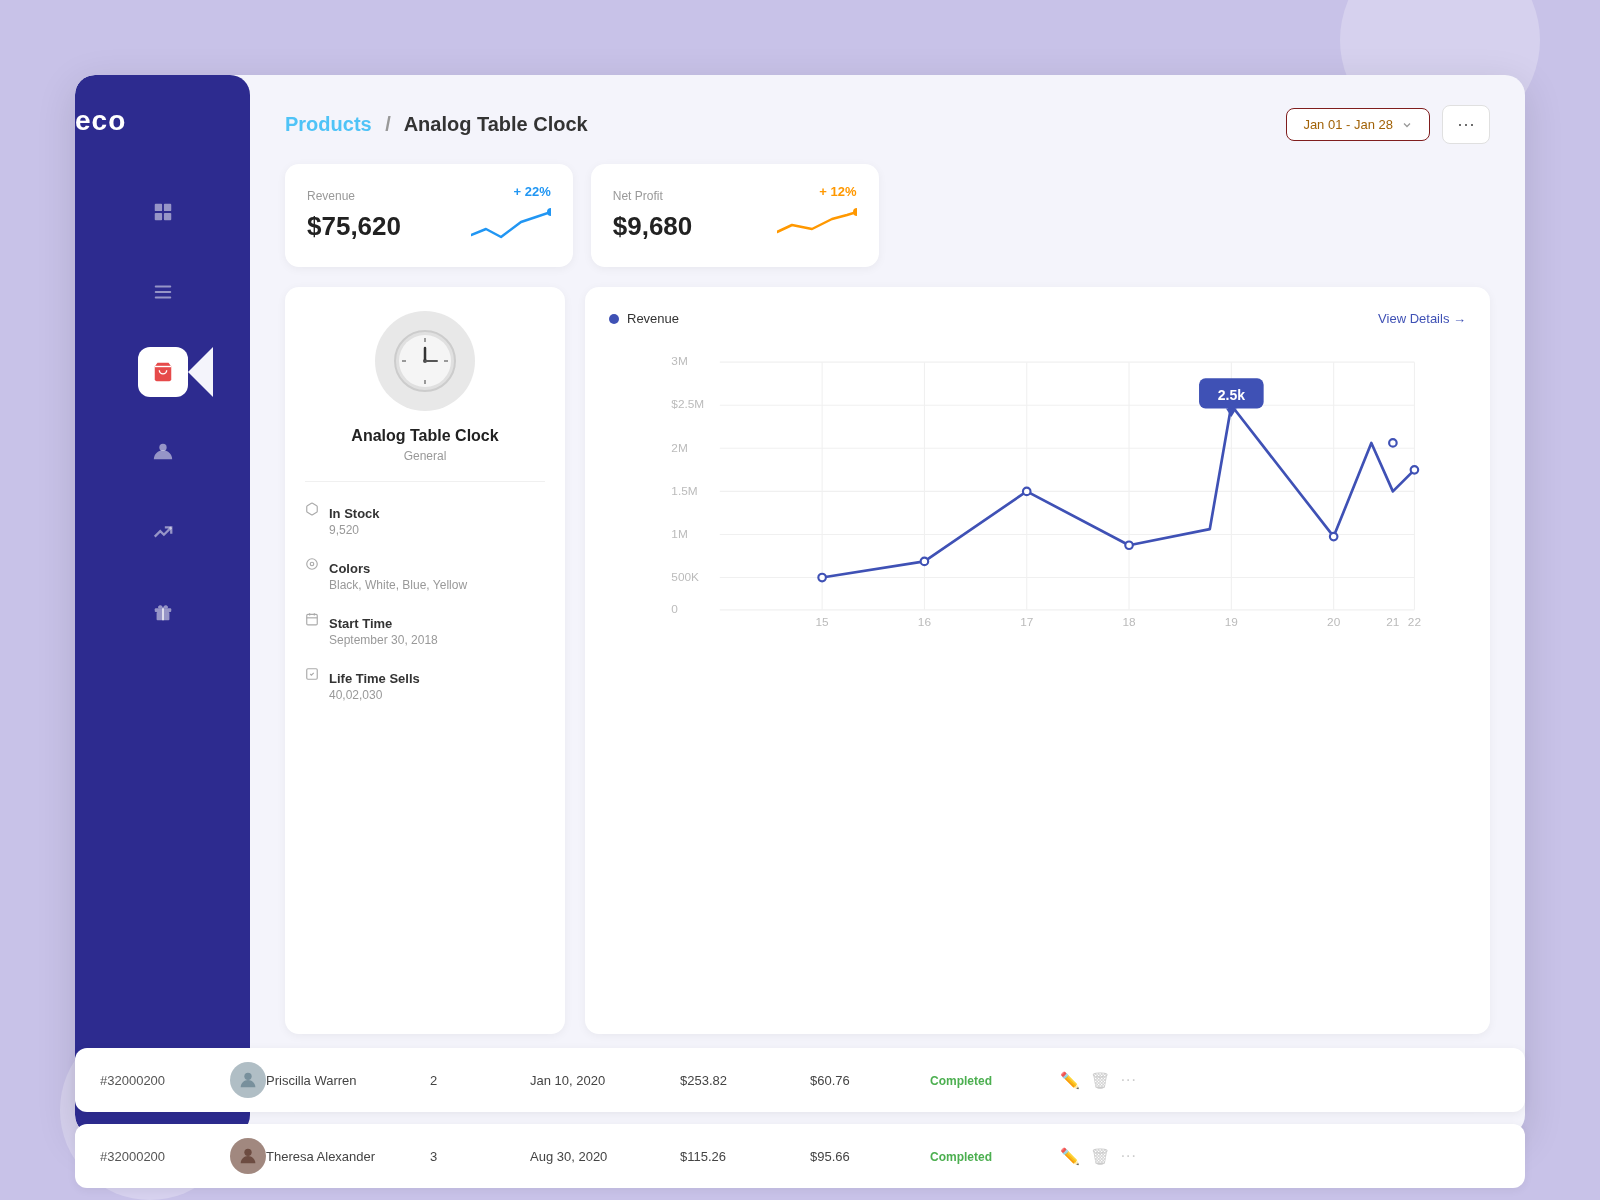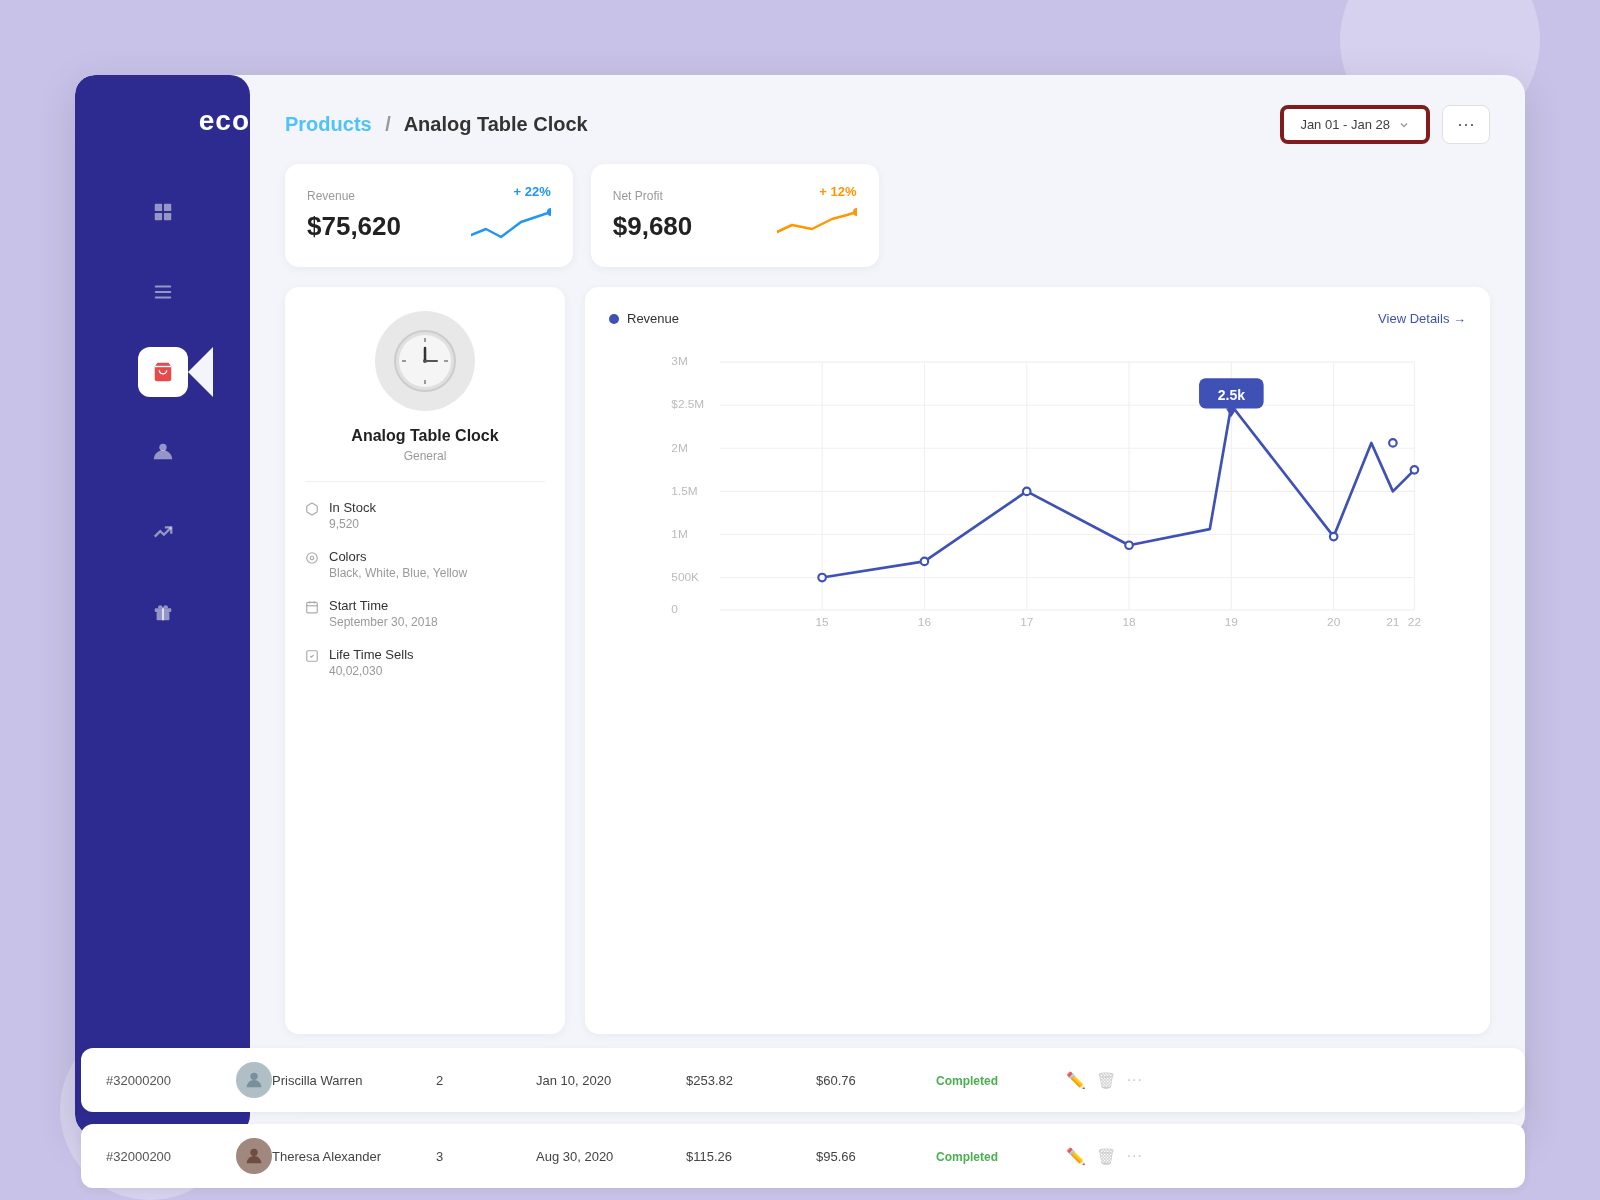--- a/index.html
+++ b/index.html
@@ -46,21 +46,21 @@
       box-shadow: 0 10px 40px rgba(0,0,0,0.12);
     }
 
     
     .sidebar {
       width: 175px;
       background: #2d2b8f;
       border-radius: 20px;
       display: flex;
       flex-direction: column;
-      align-items: flex-end;
+      align-items: flex-start;
       padding: 30px 0;
       flex-shrink: 0;
       position: relative;
     }
     .sidebar-logo {
       color: white;
       font-size: 28px;
       font-weight: 700;
       margin-bottom: 50px;
       letter-spacing: 1px;
@@ -130,25 +130,25 @@
       color: #999;
       margin: 0 8px;
     }
     .header-right {
       display: flex;
       align-items: center;
       gap: 12px;
     }
     .date-picker {
       background: white;
-      border: 4px solid #7f1d1d;
+      border: 1px solid #7f1d1d;
       border-radius: 8px;
       padding: 8px 16px;
       font-size: 13px;
-      color: #404040;
+      color: #a16207;
       cursor: pointer;
       display: flex;
       align-items: center;
       gap: 8px;
     }
     .more-btn {
       background: white;
       border: 1px solid #e0e0e0;
       border-radius: 8px;
       padding: 8px 14px;
@@ -261,23 +261,24 @@
     }
     .detail-icon {
       color: #aaa;
       font-size: 14px;
       margin-top: 2px;
       flex-shrink: 0;
     }
     .detail-content {}
     .detail-label {
       font-size: 13px;
-      font-weight: 400;
+      font-weight: 700;
       color: #333;
       margin-bottom: 2px;
+      margin-top: 6px;
     }
     .detail-value {
       font-size: 12px;
       color: #999;
     }
 
     
     .chart-panel {
       background: white;
       border-radius: 14px;
@@ -338,21 +339,21 @@
       display: flex;
       align-items: center;
       gap: 4px;
     }
     .th-arrow { font-size: 10px; color: #ccc; }
 
     
     .table-rows-container {
       position: absolute;
       bottom: 0px;
-      left: 81px;
+      left: 75px;
       right: 75px;
     }
     .table-row-card {
       background: white;
       border-radius: 12px;
       padding: 0 25px;
       margin-bottom: 12px;
       box-shadow: 0 2px 10px rgba(0,0,0,0.06);
       display: grid;
       grid-template-columns: 130px 200px 100px 150px 130px 120px 130px 100px;

